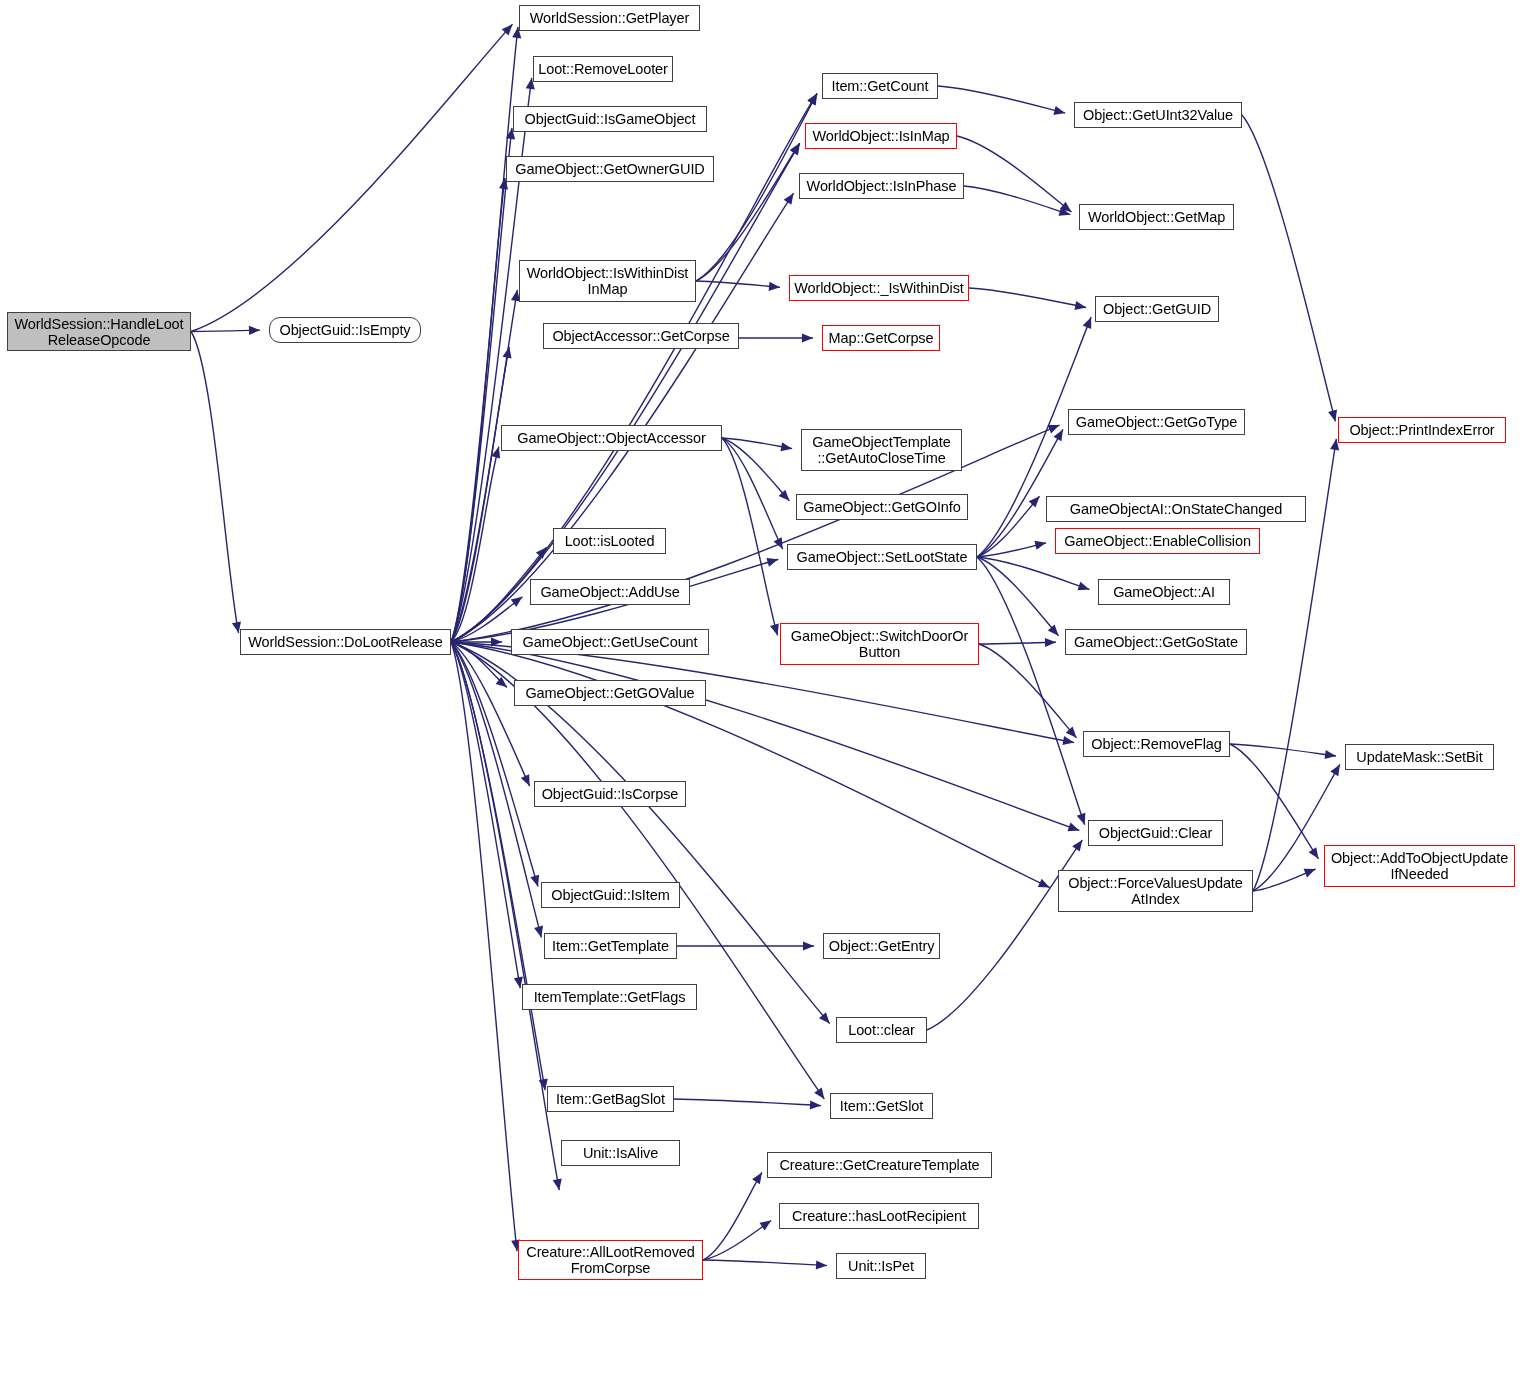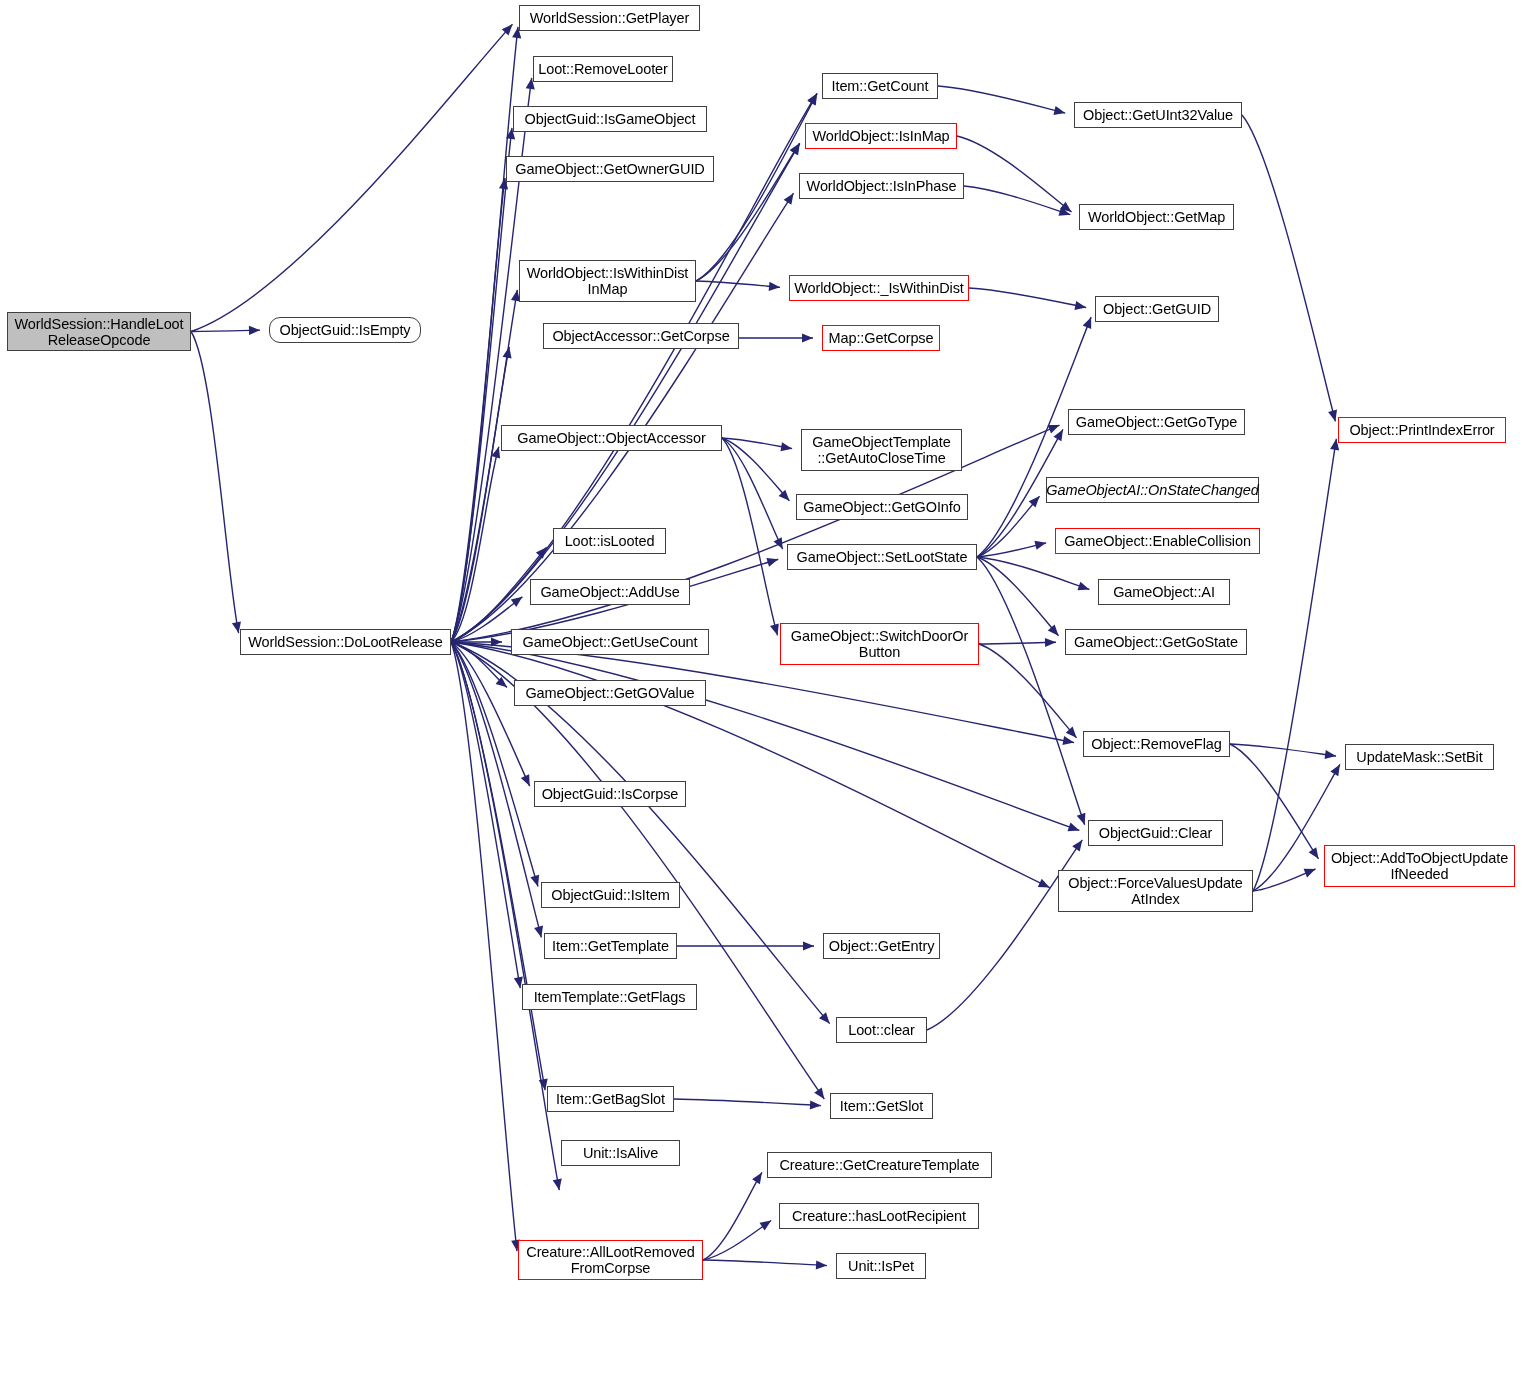--- a/index.html
+++ b/index.html
@@ -187,21 +187,21 @@
       <div class="node" style="left: 823px; top: 933px; width: 117px; height: 26px;">Object::GetEntry</div>
       <div class="node" style="left: 836px; top: 1017px; width: 91px; height: 26px;">Loot::clear</div>
       <div class="node" style="left: 830px; top: 1093px; width: 103px; height: 26px;">Item::GetSlot</div>
       <div class="node" style="left: 767px; top: 1152px; width: 225px; height: 26px;">Creature::GetCreatureTemplate</div>
       <div class="node" style="left: 779px; top: 1203px; width: 200px; height: 26px;">Creature::hasLootRecipient</div>
       <div class="node" style="left: 836px; top: 1253px; width: 90px; height: 26px;">Unit::IsPet</div>
       <div class="node" style="left: 1074px; top: 102px; width: 168px; height: 26px;">Object::GetUInt32Value</div>
       <div class="node" style="left: 1079px; top: 204px; width: 155px; height: 26px;">WorldObject::GetMap</div>
       <div class="node" style="left: 1095px; top: 296px; width: 124px; height: 26px;">Object::GetGUID</div>
       <div class="node" style="left: 1068px; top: 409px; width: 177px; height: 26px;">GameObject::GetGoType</div>
-      <div class="node" style="left: 1046px; top: 477px; width: 213px; height: 26px; font-style: italic;">GameObjectAI::OnStateChanged</div>
+      <div class="node" style="left: 1046px; top: 496px; width: 260px; height: 26px;">GameObjectAI::OnStateChanged</div>
       <div class="node red" style="left: 1055px; top: 528px; width: 205px; height: 26px;">GameObject::EnableCollision</div>
       <div class="node" style="left: 1098px; top: 579px; width: 132px; height: 26px;">GameObject::AI</div>
       <div class="node" style="left: 1065px; top: 629px; width: 182px; height: 26px;">GameObject::GetGoState</div>
       <div class="node" style="left: 1083px; top: 731px; width: 147px; height: 26px;">Object::RemoveFlag</div>
       <div class="node" style="left: 1088px; top: 820px; width: 135px; height: 26px;">ObjectGuid::Clear</div>
       <div class="node" style="left: 1058px; top: 870px; width: 195px; height: 42px;">Object::ForceValuesUpdate
 AtIndex</div>
       <div class="node red" style="left: 1338px; top: 417px; width: 168px; height: 26px;">Object::PrintIndexError</div>
       <div class="node" style="left: 1345px; top: 744px; width: 149px; height: 26px;">UpdateMask::SetBit</div>
       <div class="node red" style="left: 1324px; top: 845px; width: 191px; height: 42px;">Object::AddToObjectUpdate

